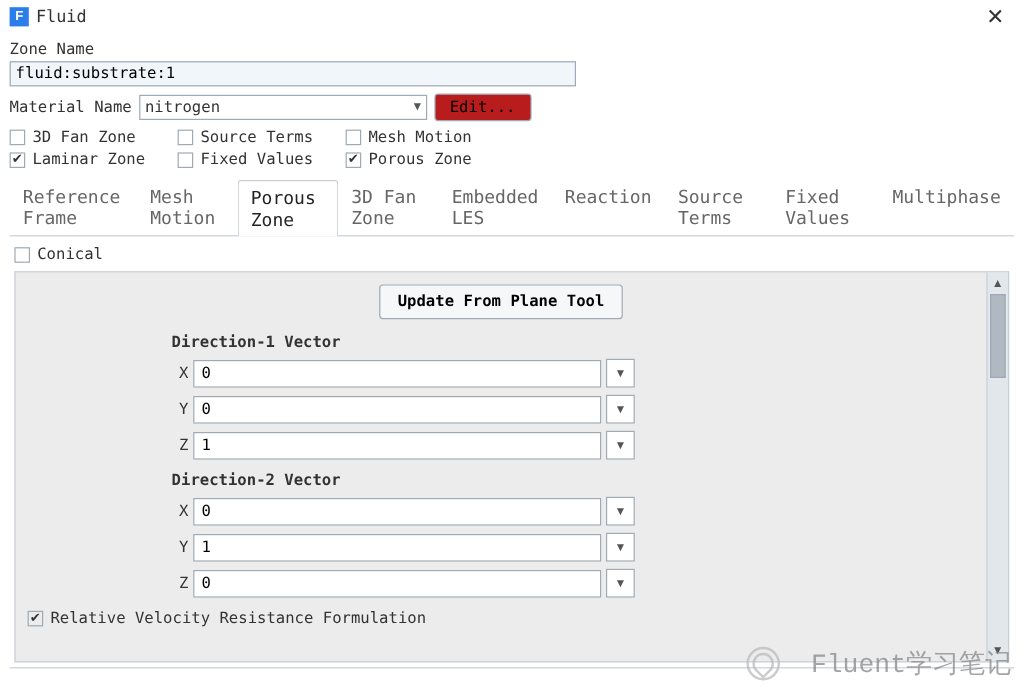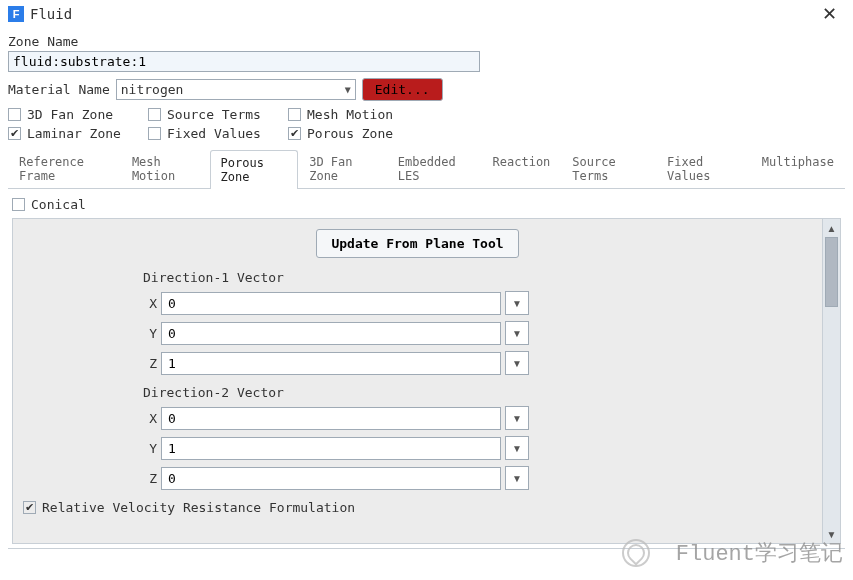--- a/index.html
+++ b/index.html
@@ -91,21 +91,21 @@
 .tabs {
   display: flex;
   margin-top: 8px;
   border-bottom: 1px solid #c8cfd6;
 }
 .tab {
   padding: 5px 10px;
   border: 1px solid transparent;
   border-bottom: none;
   color: #666;
-  font-size: 12px;
+  font-size: 15px;
   cursor: pointer;
 }
 .tab.active {
   background: #fff;
   border-color: #c8cfd6;
   color: #222;
   position: relative;
   top: 1px;
   border-radius: 3px 3px 0 0;
 }
@@ -149,21 +149,21 @@
 .update-btn {
   padding: 6px 14px;
   border: 1px solid #9faab5;
   background: #f5f7f9;
   font-family: inherit;
   font-size: 13px;
   font-weight: bold;
   border-radius: 3px;
   cursor: pointer;
 }
-.sec-title { font-weight: normal; margin-bottom: 6px; }
+.sec-title { font-weight: bold; margin-bottom: 6px; }
 .sec-title.center { text-align: center; }
 .vec-block { margin-left: 120px; margin-bottom: 10px; }
 .vec-row { display: flex; align-items: center; margin-bottom: 6px; gap: 4px; }
 .vec-lbl { width: 14px; text-align: right; }
 .vec-input {
   width: 340px;
   padding: 3px 6px;
   border: 1px solid #9faab5;
   background: #fff;
   font-family: inherit;

